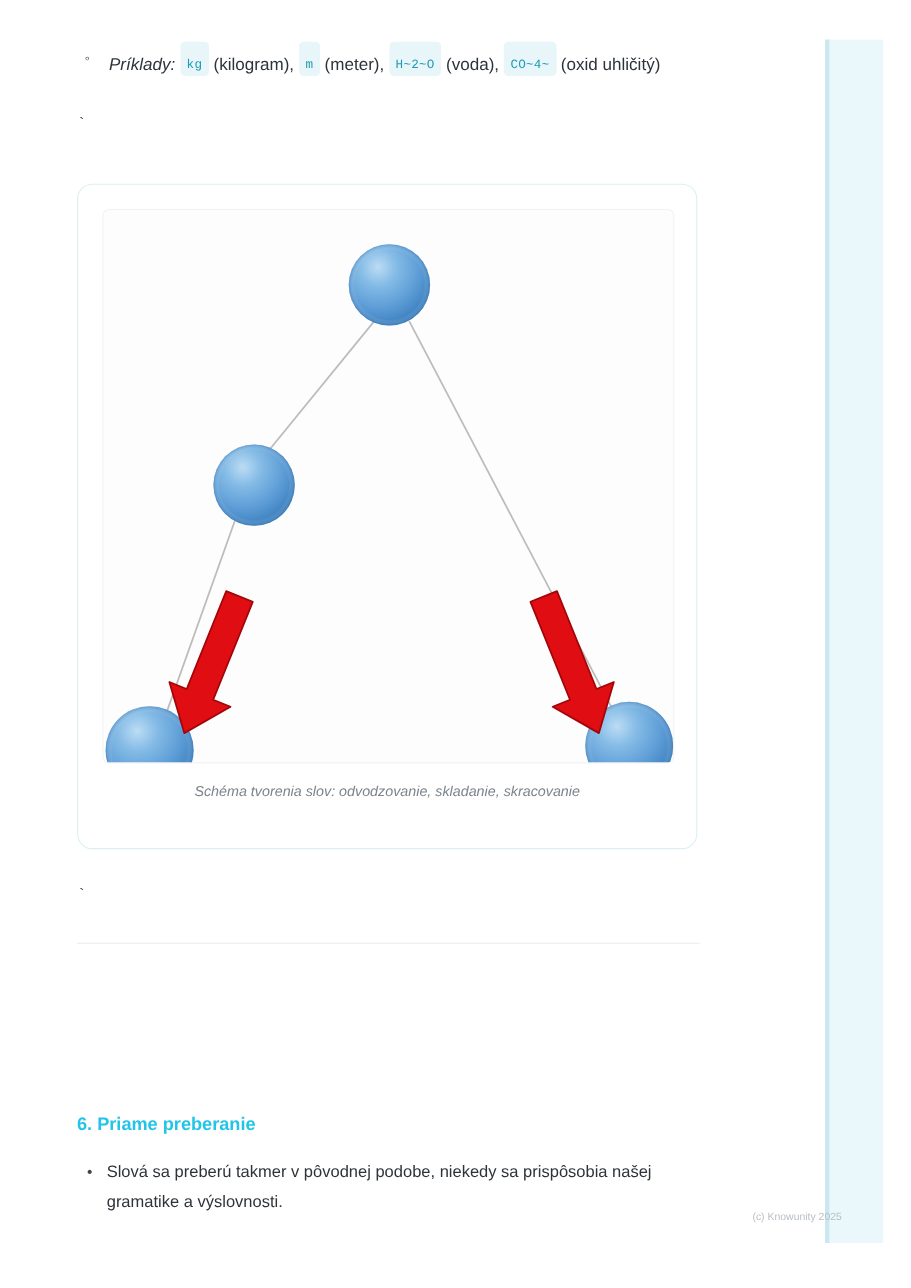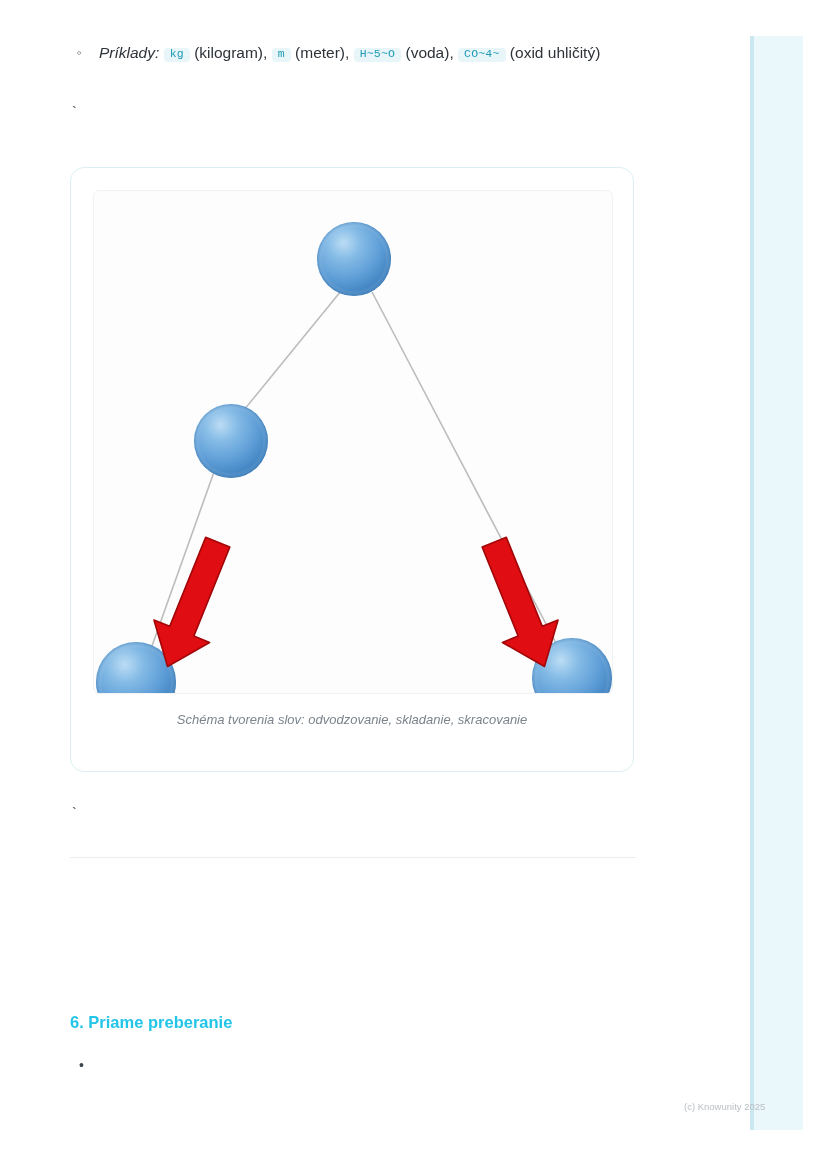--- a/index.html
+++ b/index.html
@@ -69,21 +69,21 @@
     font-style: italic;
     text-align: right;
   }
   code.chip {
     display: inline-block;
     font-family: "Liberation Mono", monospace;
     font-size: 11.5px;
     color: #1f9bb5;
     background: #e8f6f9;
     border-radius: 4px;
-    padding: 0 6px 3px 6px;
+    padding: 16px 6px 3px 6px;
     line-height: 1;
     vertical-align: 1.5px;
     letter-spacing: .2px;
   }
 
   
   .tick-row {
     position: absolute;
     left: 70px;
     font-family: "Liberation Mono", monospace;
@@ -213,21 +213,21 @@
 <div class="content">
 
   <div class="nested-list">
     <div class="nested-item">
       <span class="marker">◦</span>
       <span class="term">Príklady:</span>
       <code class="chip">kg</code>
       <span>(kilogram),</span>
       <code class="chip">m</code>
       <span>(meter),</span>
-      <code class="chip">H~5~O</code>
+      <code class="chip">H~2~O</code>
       <span>(voda),</span>
       <code class="chip">CO~4~</code>
       <span>(oxid uhličitý)</span>
     </div>
   </div>
 
   <div class="tick-row tick-a">`</div>
   <div class="tick-row tick-b">`</div>
 
   <div class="figure-card">
@@ -281,18 +281,19 @@
     <div class="figure-caption">Schéma tvorenia slov: odvodzovanie, skladanie, skracovanie</div>
   </div>
 
   <div class="divider"></div>
 
 
   <div class="h-1">6. Priame preberanie</div>
   <div class="bullet-list">
     <div class="bullet-item">
       <span class="dot">•</span>
+      <span>Slová sa preberú takmer v pôvodnej podobe, niekedy sa prispôsobia našej gramatike a výslovnosti.</span>
     </div>
   </div>
 
 </div>
 
 <div class="watermark">(c) Knowunity 2025</div>
 
 </body></html>

